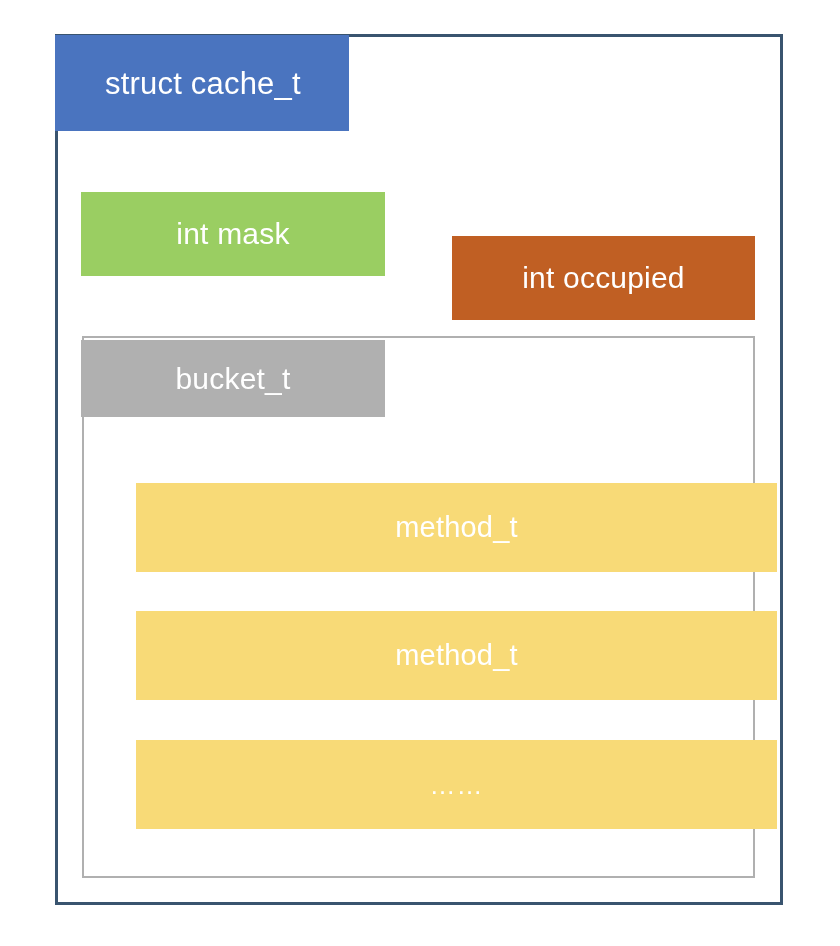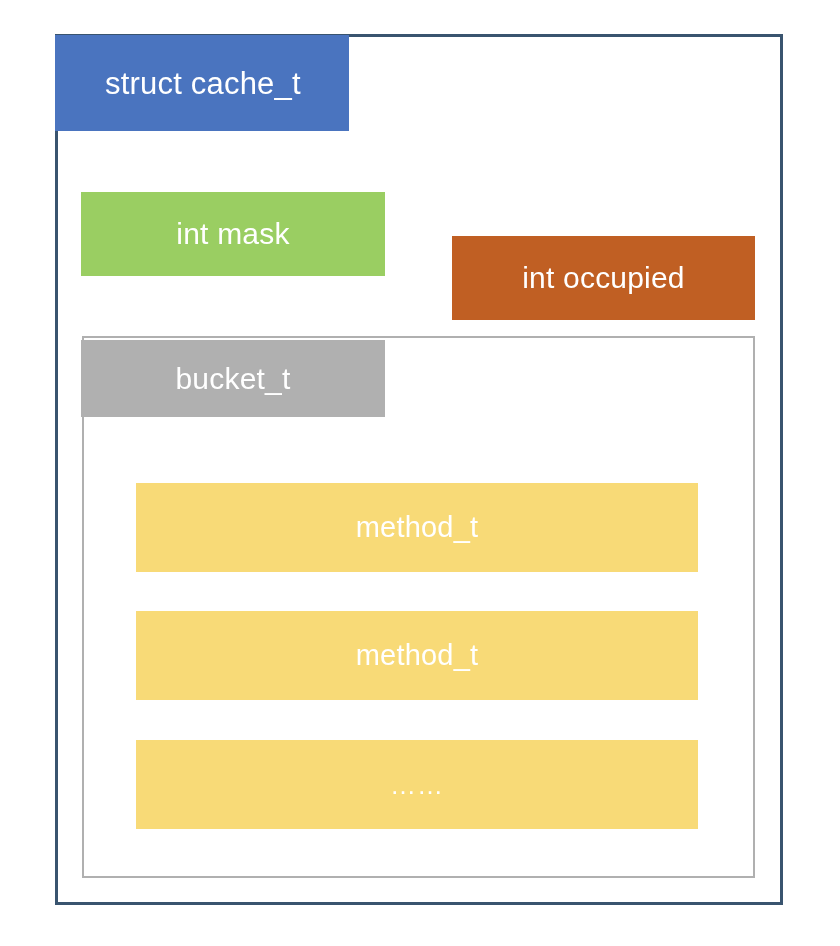--- a/index.html
+++ b/index.html
@@ -96,21 +96,21 @@
     top: 340px;
     width: 304px;
     height: 77px;
     background: #b0b0b0;
     font-size: 30px;
   }
 
   
   .block-method {
     left: 136px;
-    width: 562px;
+    width: 641px;
     height: 89px;
     background: #f8da77;
     font-size: 29px;
   }
   .block-method.row-0 { top: 483px; }
   .block-method.row-1 { top: 611px; }
   .block-method.row-2 { top: 740px; }
   .block-method.is-ellipsis {
     font-size: 26px;
     letter-spacing: 1px;

